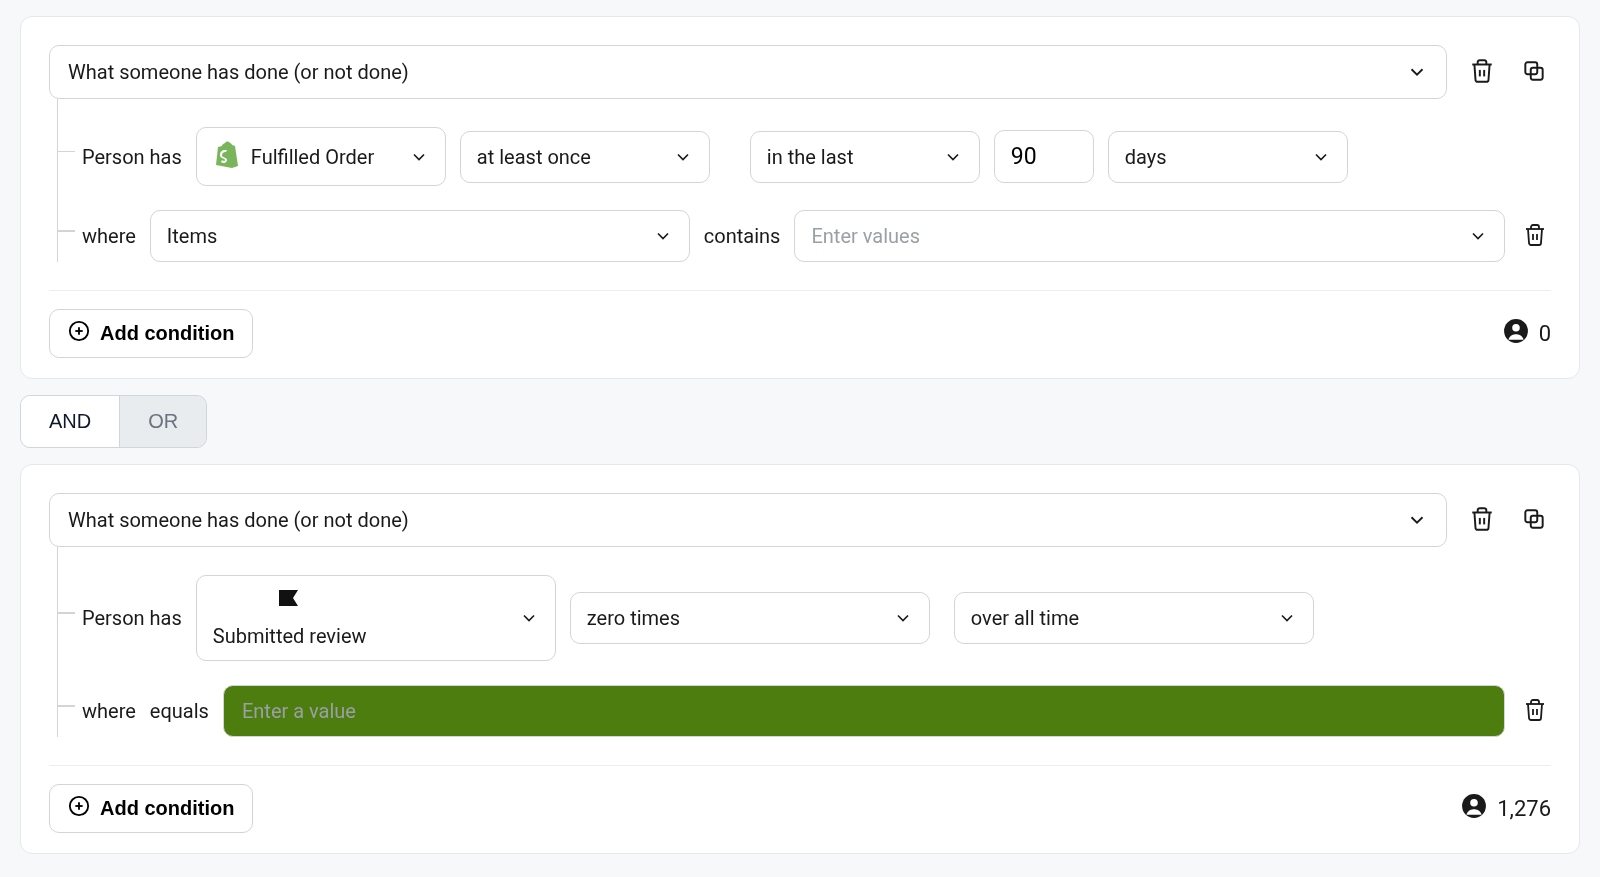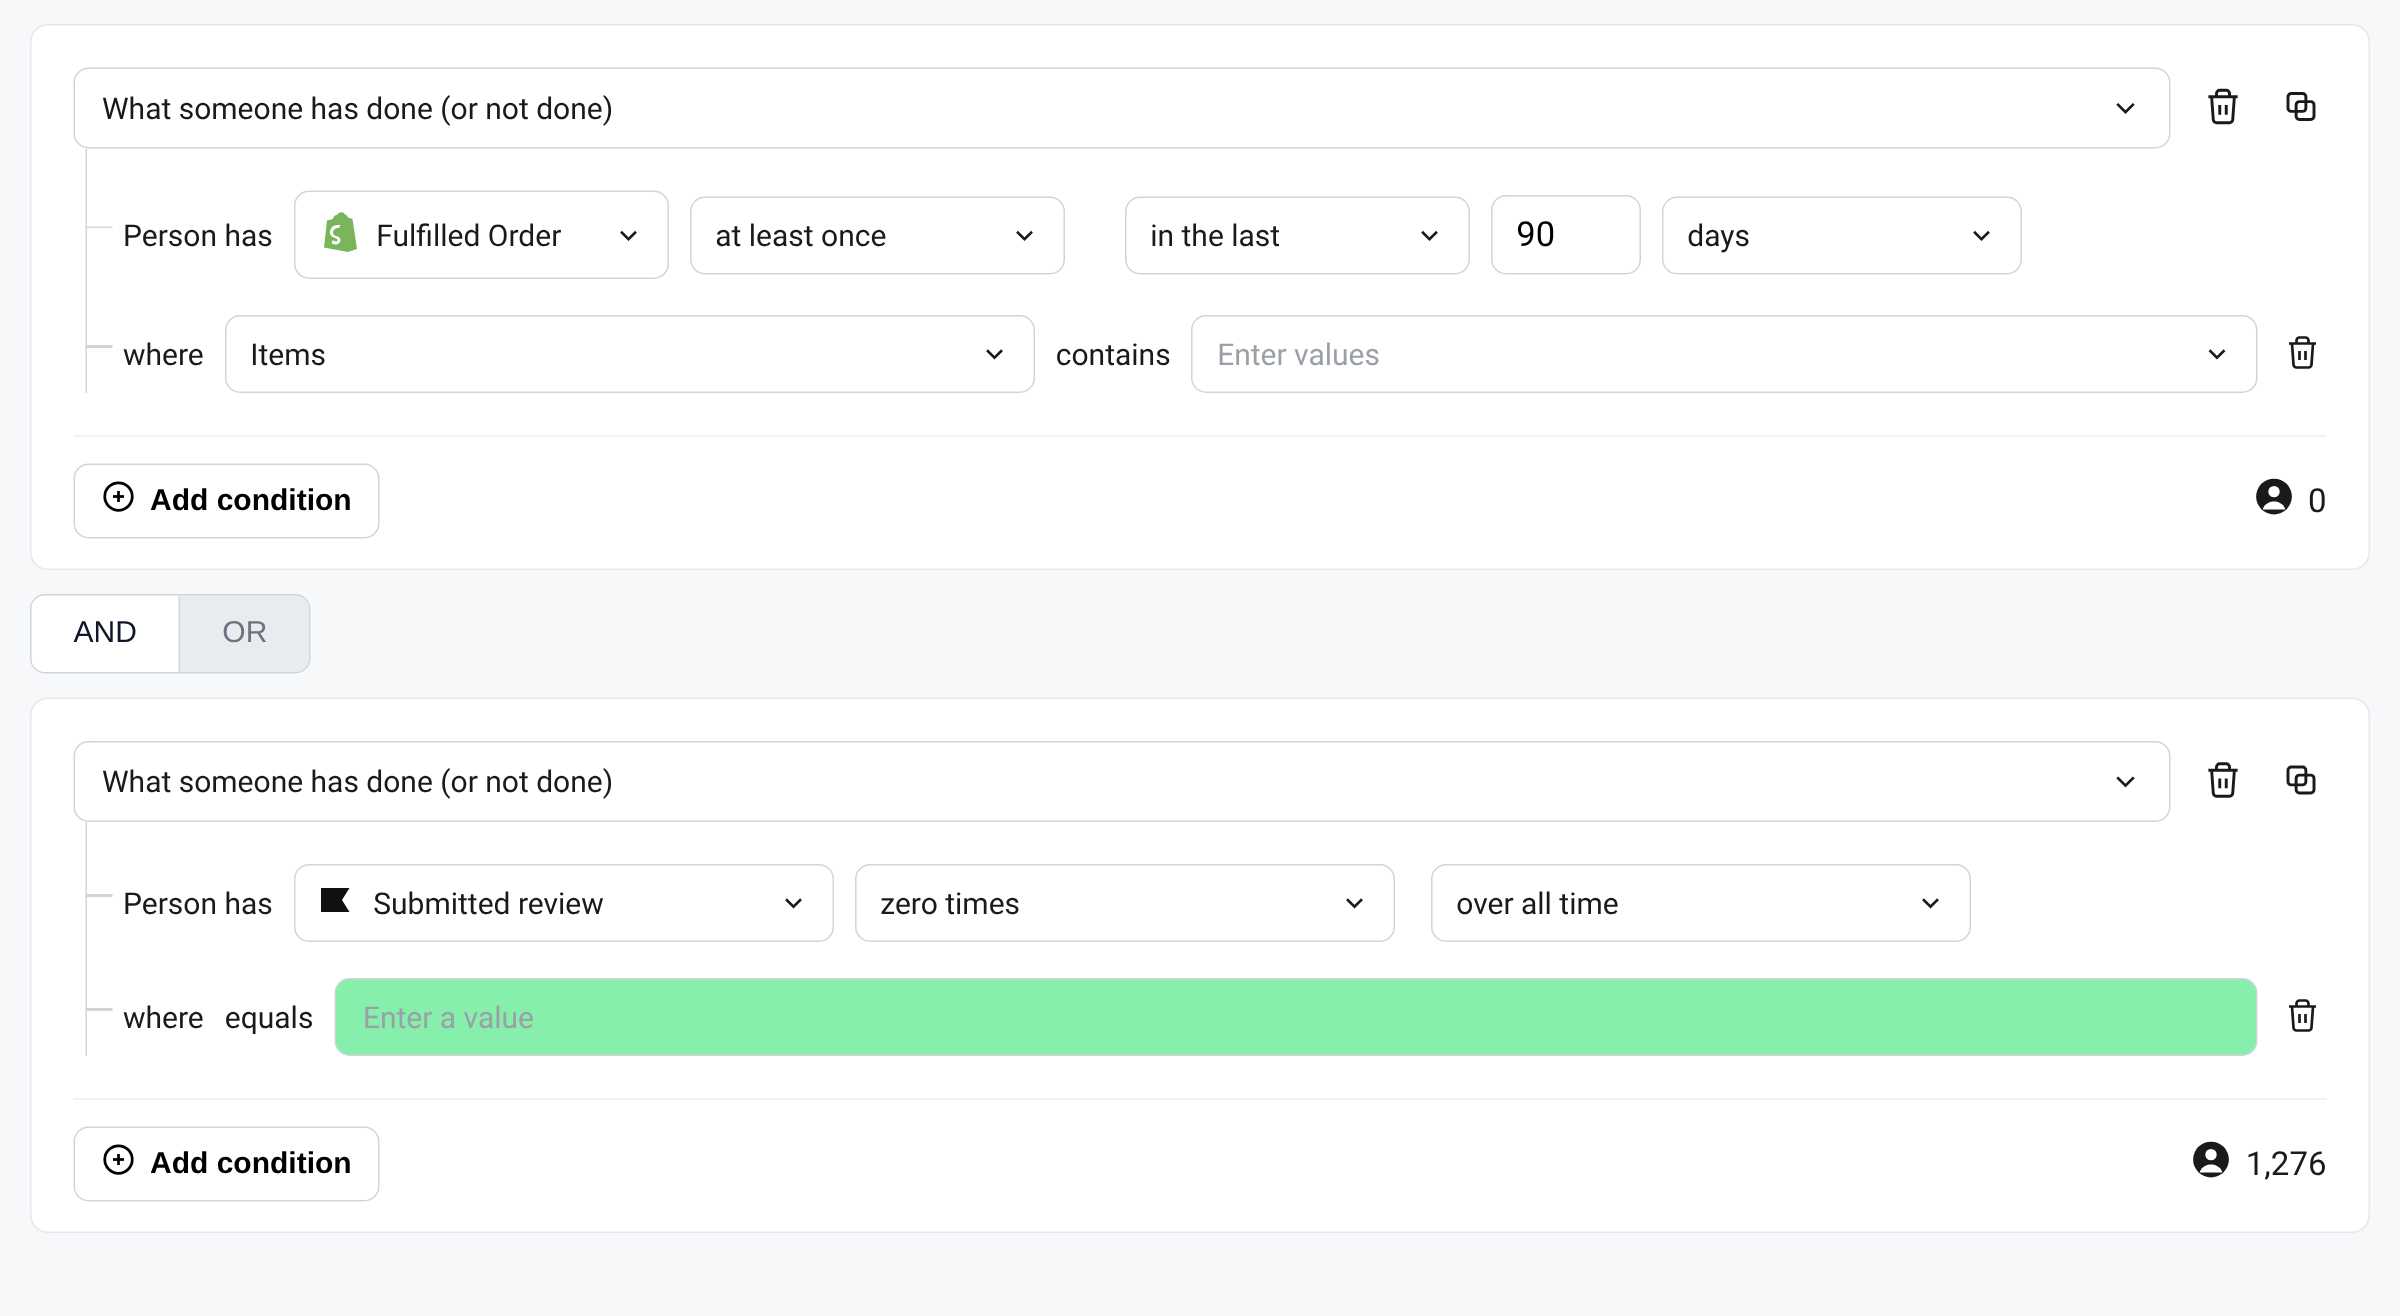--- a/index.html
+++ b/index.html
@@ -99,21 +99,21 @@
       font-size: 23px;
       width: 100px;
       text-align: left;
       min-height: 52px;
       font-family: inherit;
     }
     .text-input {
       border: 1px solid #d1d5db;
       border-radius: 10px;
       padding: 12px 18px;
-      background: #86efac;
+      background: #4d7c0f;
       font-size: 20px;
       min-height: 52px;
       font-family: inherit;
       flex: 1;
       color: #1a1a1a;
     }
     .text-input::placeholder { color: #9aa0a6; }
     .divider {
       height: 1px;
       background: #eceef1;
@@ -356,21 +356,21 @@
             <rect x="4" y="4" width="11" height="11" rx="2"></rect>
           </svg>
       </span>
     </button>
   </div>
 
   <div class="tree">
     <div class="tree-row">
       <span class="label">Person has</span>
       <div class="sel" style="min-width:360px; justify-content:space-between;">
-        <span style="display:inline-flex; align-items:center; gap:12px;">
+        <span style="display:inline-flex; align-items:center; gap:12px;flex-direction:column;">
           <span>
             <svg class="flag-icon" viewBox="0 0 24 18">
                 <path d="M1 1 L20 1 L15 9 L20 17 L1 17 Z" fill="#111"></path>
               </svg>
           </span>
           <span>Submitted review</span>
         </span>
         <span class="caret">
             <svg width="20" height="20" viewBox="0 0 24 24" fill="none" stroke="currentColor" stroke-width="2">
               <polyline points="6 9 12 15 18 9"></polyline>

